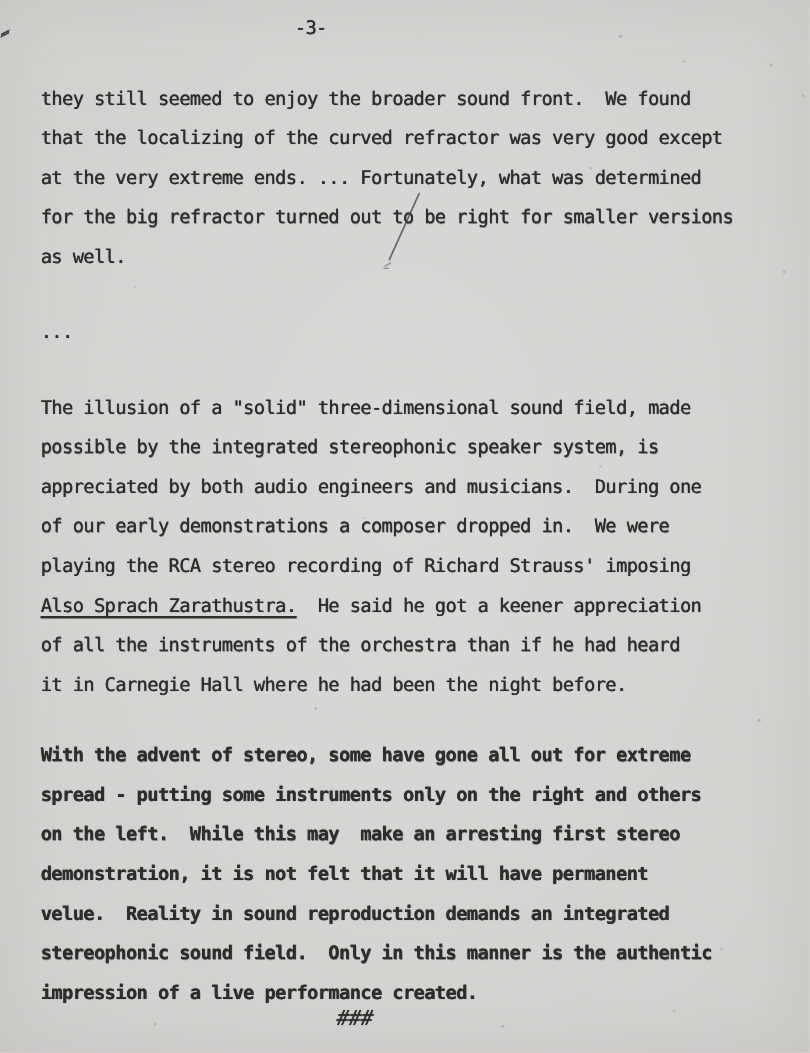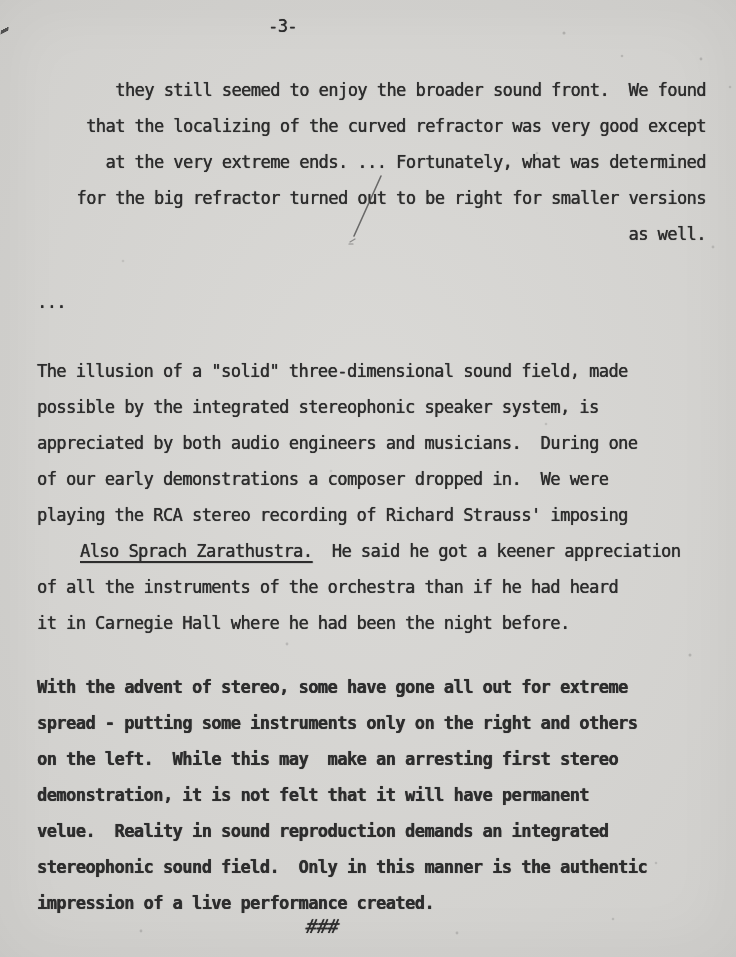--- a/index.html
+++ b/index.html
@@ -33,30 +33,29 @@
   .page-number {
     position: absolute;
     top: 8px;
     left: 268px;
   }
   .paragraph {
     position: absolute;
     left: 37px;
     right: 30px;
   }
-  .para-0 { top: 72px; text-align: right; }
+  .para-0 { top: 72px; }
   .para-1 { top: 284px; }
   .para-2 { top: 353px; }
   .para-3 { top: 669px; font-weight: bold; }
   .line { white-space: pre; }
   .underline {
     text-decoration: underline;
     text-decoration-thickness: 1.6px;
     text-underline-offset: 4px;
-    margin-left: 43px;
   }
   .end-mark {
     position: absolute;
     top: 908px;
     left: 306px;
     font-size: 19px;
     transform: skewX(-10deg);
     text-shadow: 0 0 0.8px rgba(30,30,30,0.9);
   }
   

